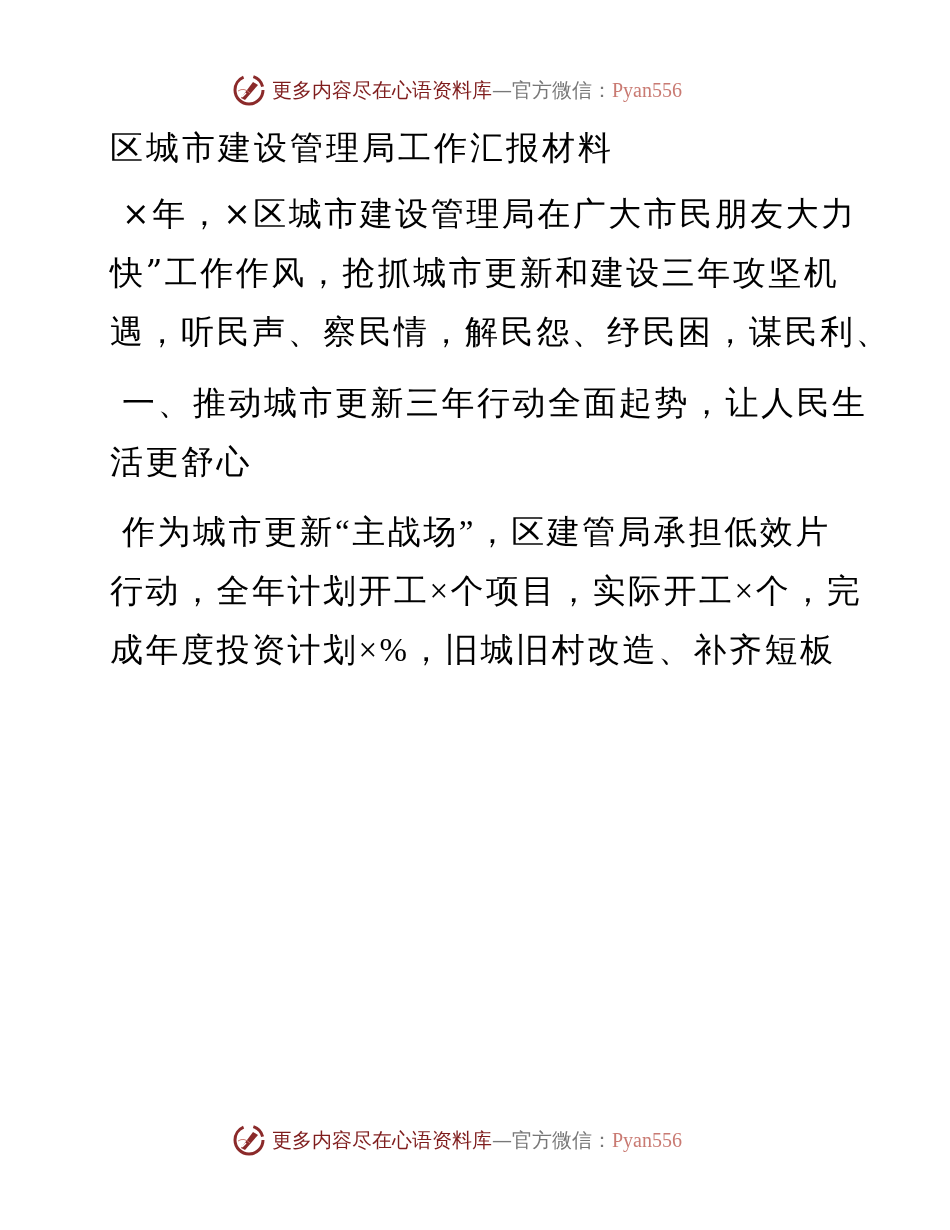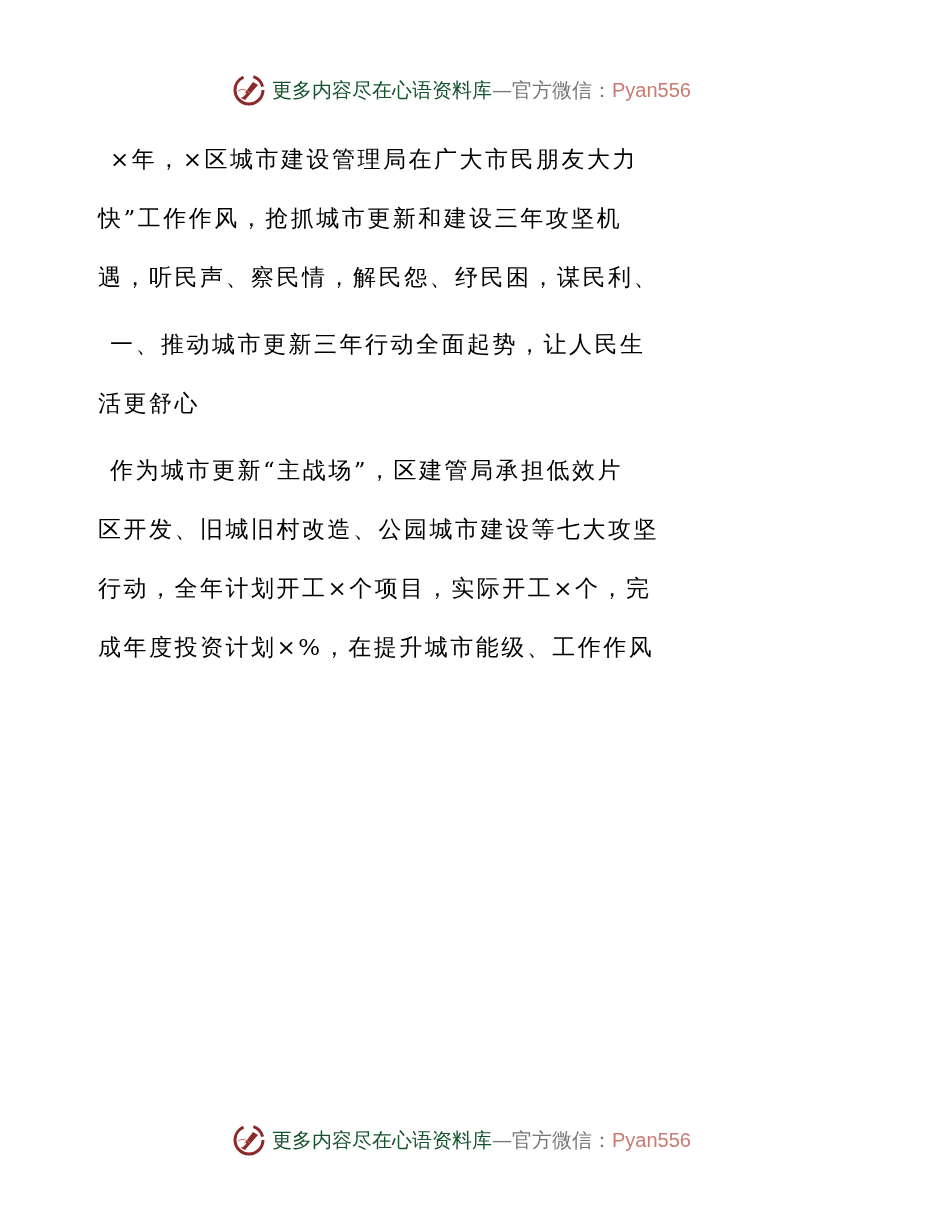--- a/index.html
+++ b/index.html
@@ -25,57 +25,57 @@
     }
     .watermark.top { top: 70px; }
     .watermark.bottom { top: 1120px; }
     .wm-logo {
       width: 34px;
       height: 34px;
       margin-right: 6px;
       display: inline-block;
     }
     .wm-red {
-      color: #14532d;
+      color: #7f1d1d;
       font-size: 20px;
       letter-spacing: 0px;
       font-family: "DejaVu Serif", serif;
     }
     .wm-gray {
       color: #777777;
       font-size: 20px;
       font-family: "DejaVu Serif", serif;
     }
     .wm-id {
       color: #c97a72;
       font-size: 20px;
-      font-family: Liberation Sans, sans-serif;
+      font-family: Liberation Serif, serif;
     }
     .doc {
       position: absolute;
       left: 98px;
       top: 122px;
       width: 760px;
     }
     .title {
       font-size: 33px;
       line-height: 52px;
       margin: 0 0 10px 12px;
       letter-spacing: 3px;
       font-weight: normal;
     }
     .para {
-      font-size: 23px;
+      font-size: 33px;
       line-height: 59px;
-      margin: 0;
+      margin: 12px;
       letter-spacing: 2.5px;
     }
     .p1 { margin-top: 8px; }
     .heading1 { margin-top: 8px; }
-    .p2 { margin-top: 8px; }
+    .p2 { margin-top: 8px; font-family: Liberation Serif, serif; }
     .line { display: block; white-space: nowrap; }
     .indent { padding-left: 12px; }
   </style>
 </head>
 <body>
 
 <div class="watermark top">
   <span class="wm-logo">
     <svg width="34" height="34" viewBox="0 0 34 34">
       <circle cx="17" cy="17" r="14" fill="none" stroke="#8b2a2a" stroke-width="3" stroke-dasharray="60 10 14 4"></circle>
@@ -84,37 +84,37 @@
       <path d="M6 18 Q12 14 18 20" fill="none" stroke="#c97a72" stroke-width="1"></path>
     </svg>
   </span>
   <span class="wm-red">更多内容尽在心语资料库</span>
   <span class="wm-gray">—</span>
   <span class="wm-gray">官方微信：</span>
   <span class="wm-id">Pyan556</span>
 </div>
 
 <div class="doc">
+  <h1 class="title">区城市建设管理局工作汇报材料</h1>
 
   <div class="para p1">
     <span class="line indent">×年，×区城市建设管理局在广大市民朋友大力</span>
     <span class="line">快”工作作风，抢抓城市更新和建设三年攻坚机</span>
     <span class="line">遇，听民声、察民情，解民怨、纾民困，谋民利、</span>
   </div>
 
   <div class="para heading1">
     <span class="line indent">一、推动城市更新三年行动全面起势，让人民生</span>
     <span class="line">活更舒心</span>
   </div>
 
   <div class="para p2">
     <span class="line indent">作为城市更新“主战场”，区建管局承担低效片</span>
-    <span class="line">区开发、旧城旧村改造、公园城市建设等七大攻坚</span>
     <span class="line">行动，全年计划开工×个项目，实际开工×个，完</span>
-    <span class="line">成年度投资计划×%，在提升城市能级、工作作风</span>
+    <span class="line">成年度投资计划×%，旧城旧村改造、补齐短板</span>
   </div>
 </div>
 
 <div class="watermark bottom">
   <span class="wm-logo">
     <svg width="34" height="34" viewBox="0 0 34 34">
       <circle cx="17" cy="17" r="14" fill="none" stroke="#8b2a2a" stroke-width="3" stroke-dasharray="60 10 14 4"></circle>
       <path d="M9 25 L21 9 L26 12 L13 27 Z" fill="#8b2a2a"></path>
       <path d="M10 24 L14 20" stroke="#ffffff" stroke-width="1.5"></path>
       <path d="M6 18 Q12 14 18 20" fill="none" stroke="#c97a72" stroke-width="1"></path>

